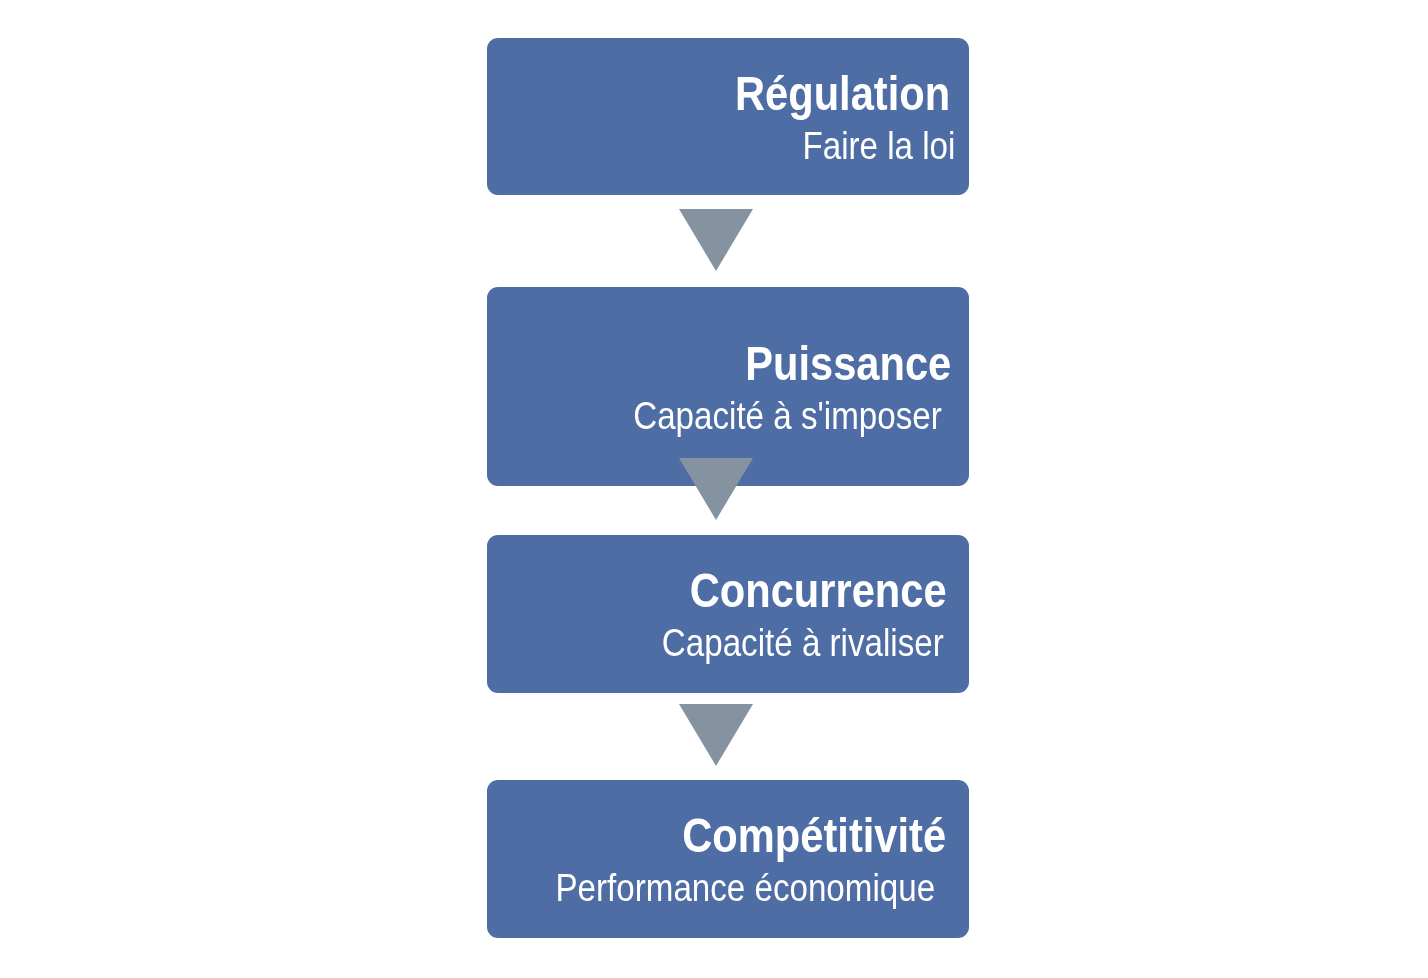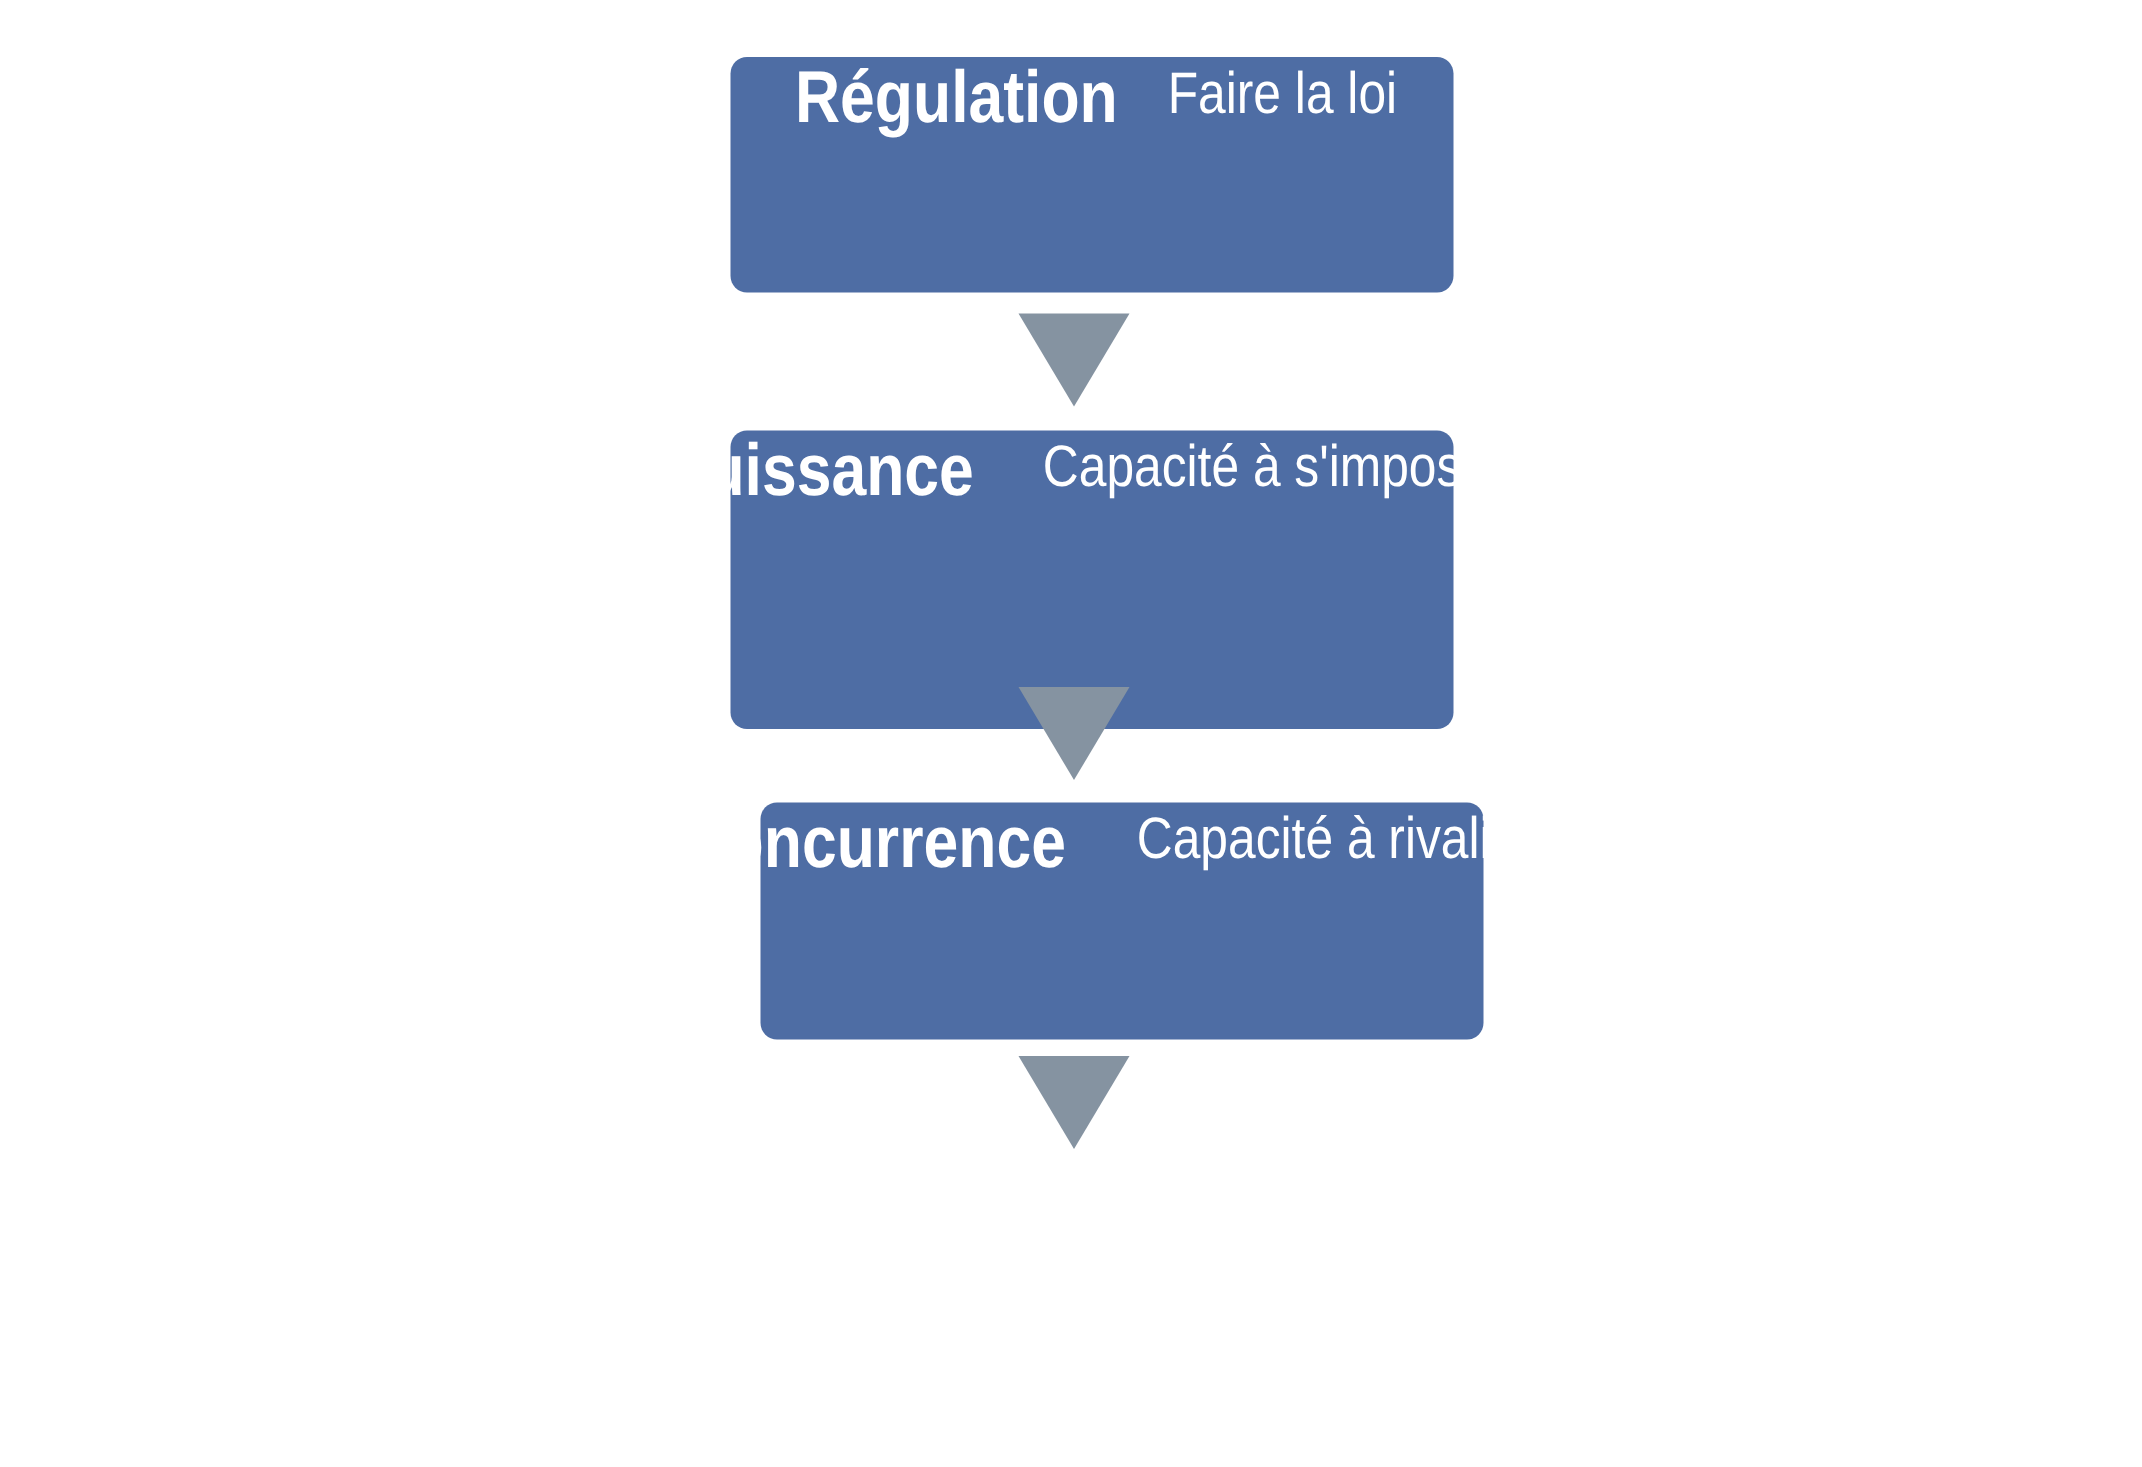--- a/index.html
+++ b/index.html
@@ -16,22 +16,22 @@
     overflow: hidden;
   }
   .flow-box {
     position: absolute;
     left: 487px;
     width: 482px;
     height: 157px;
     background: var(--box-color, #4E6DA4);
     border-radius: 11px;
     display: flex;
-    flex-direction: row;
-    align-items: flex-start;
+    flex-direction: column;
+    align-items: flex-end;
     justify-content: center;
     text-align: center;
     color: var(--text-color, #FFFFFF);
   }
   .box-title {
     font-size: 49px;
     font-weight: bold;
     line-height: 1.12;
     white-space: nowrap;
     transform: scaleX(0.85);
@@ -52,21 +52,21 @@
     width: 0;
     height: 0;
     border-left: 37px solid transparent;
     border-right: 37px solid transparent;
     border-top: 62px solid var(--arrow-color, #8593A1);
   }
   .box-1 { top: 38px; }
   .arrow-1 { top: 209px; }
   .box-2 { top: 287px; height: 199px; }
   .arrow-2 { top: 458px; }
-  .box-3 { top: 535px; height: 158px; margin-left: 20px; }
+  .box-3 { top: 535px; height: 158px; }
   .arrow-3 { top: 704px; }
   .box-4 { top: 780px; height: 158px; }
 </style>
 </head>
 <body>
 
 <div class="canvas">
 
   <div class="flow-box box-1">
     <div class="box-title">Régulation</div>
@@ -82,14 +82,18 @@
 
   <div class="flow-arrow arrow-2"></div>
 
   <div class="flow-box box-3">
     <div class="box-title">Concurrence</div>
     <div class="box-subtitle">Capacité à rivaliser</div>
   </div>
 
   <div class="flow-arrow arrow-3"></div>
 
+  <div class="flow-box box-4">
+    <div class="box-title">Compétitivité</div>
+    <div class="box-subtitle">Performance économique</div>
+  </div>
 
 </div>
 
 </body></html>

